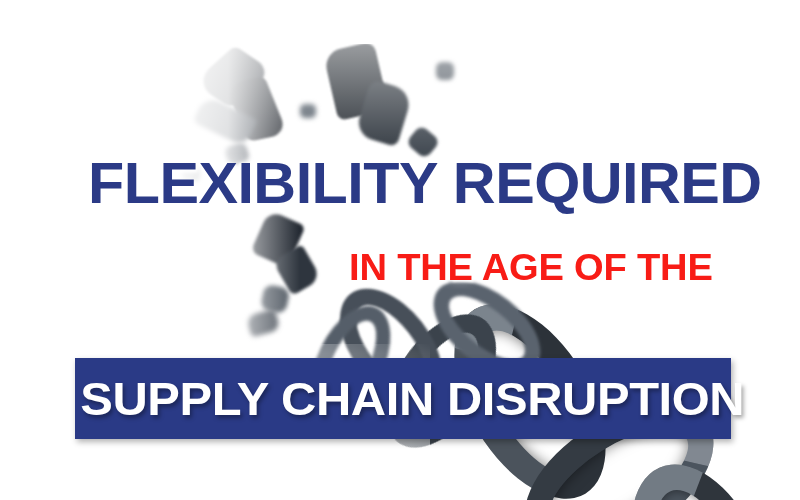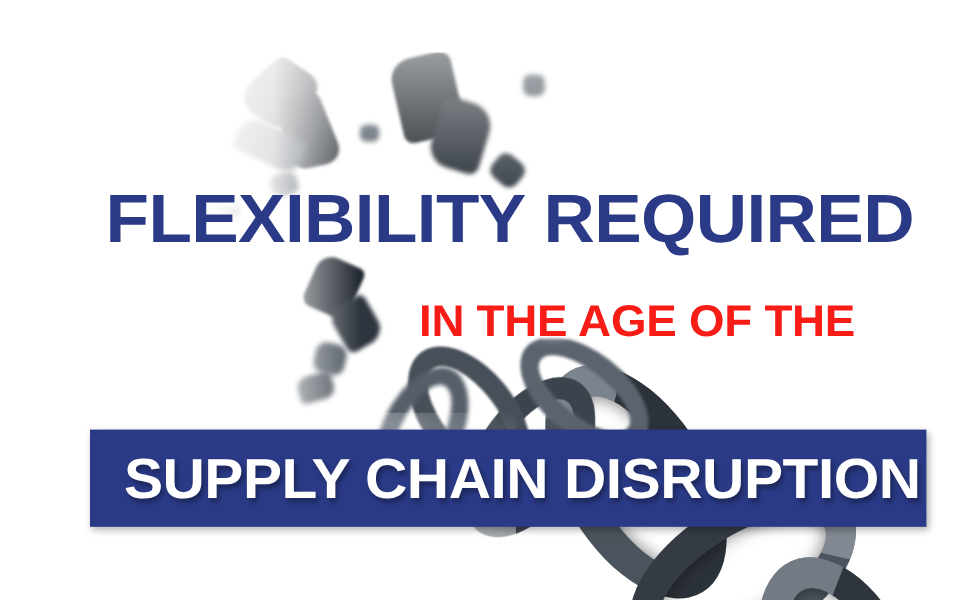--- a/index.html
+++ b/index.html
@@ -211,22 +211,21 @@
   .banner {
     position: absolute;
     left: 75px;
     top: 314px;
     width: 656px;
     height: 81px;
     background: #2a3a86;
     box-shadow: 2px 3px 6px rgba(0,0,0,.30);
     display: flex;
     align-items: center;
-    justify-content: flex-start;
-    padding-left: 41px;
+    justify-content: flex-end;
   }
   .banner-text {
     font-size: 47px;
     line-height: 52px;
     font-weight: 700;
     letter-spacing: -0.4px;
     color: #ffffff;
     white-space: nowrap;
     transform: scaleX(1.04);
     text-shadow: 2px 3px 4px rgba(0,0,0,.35);

